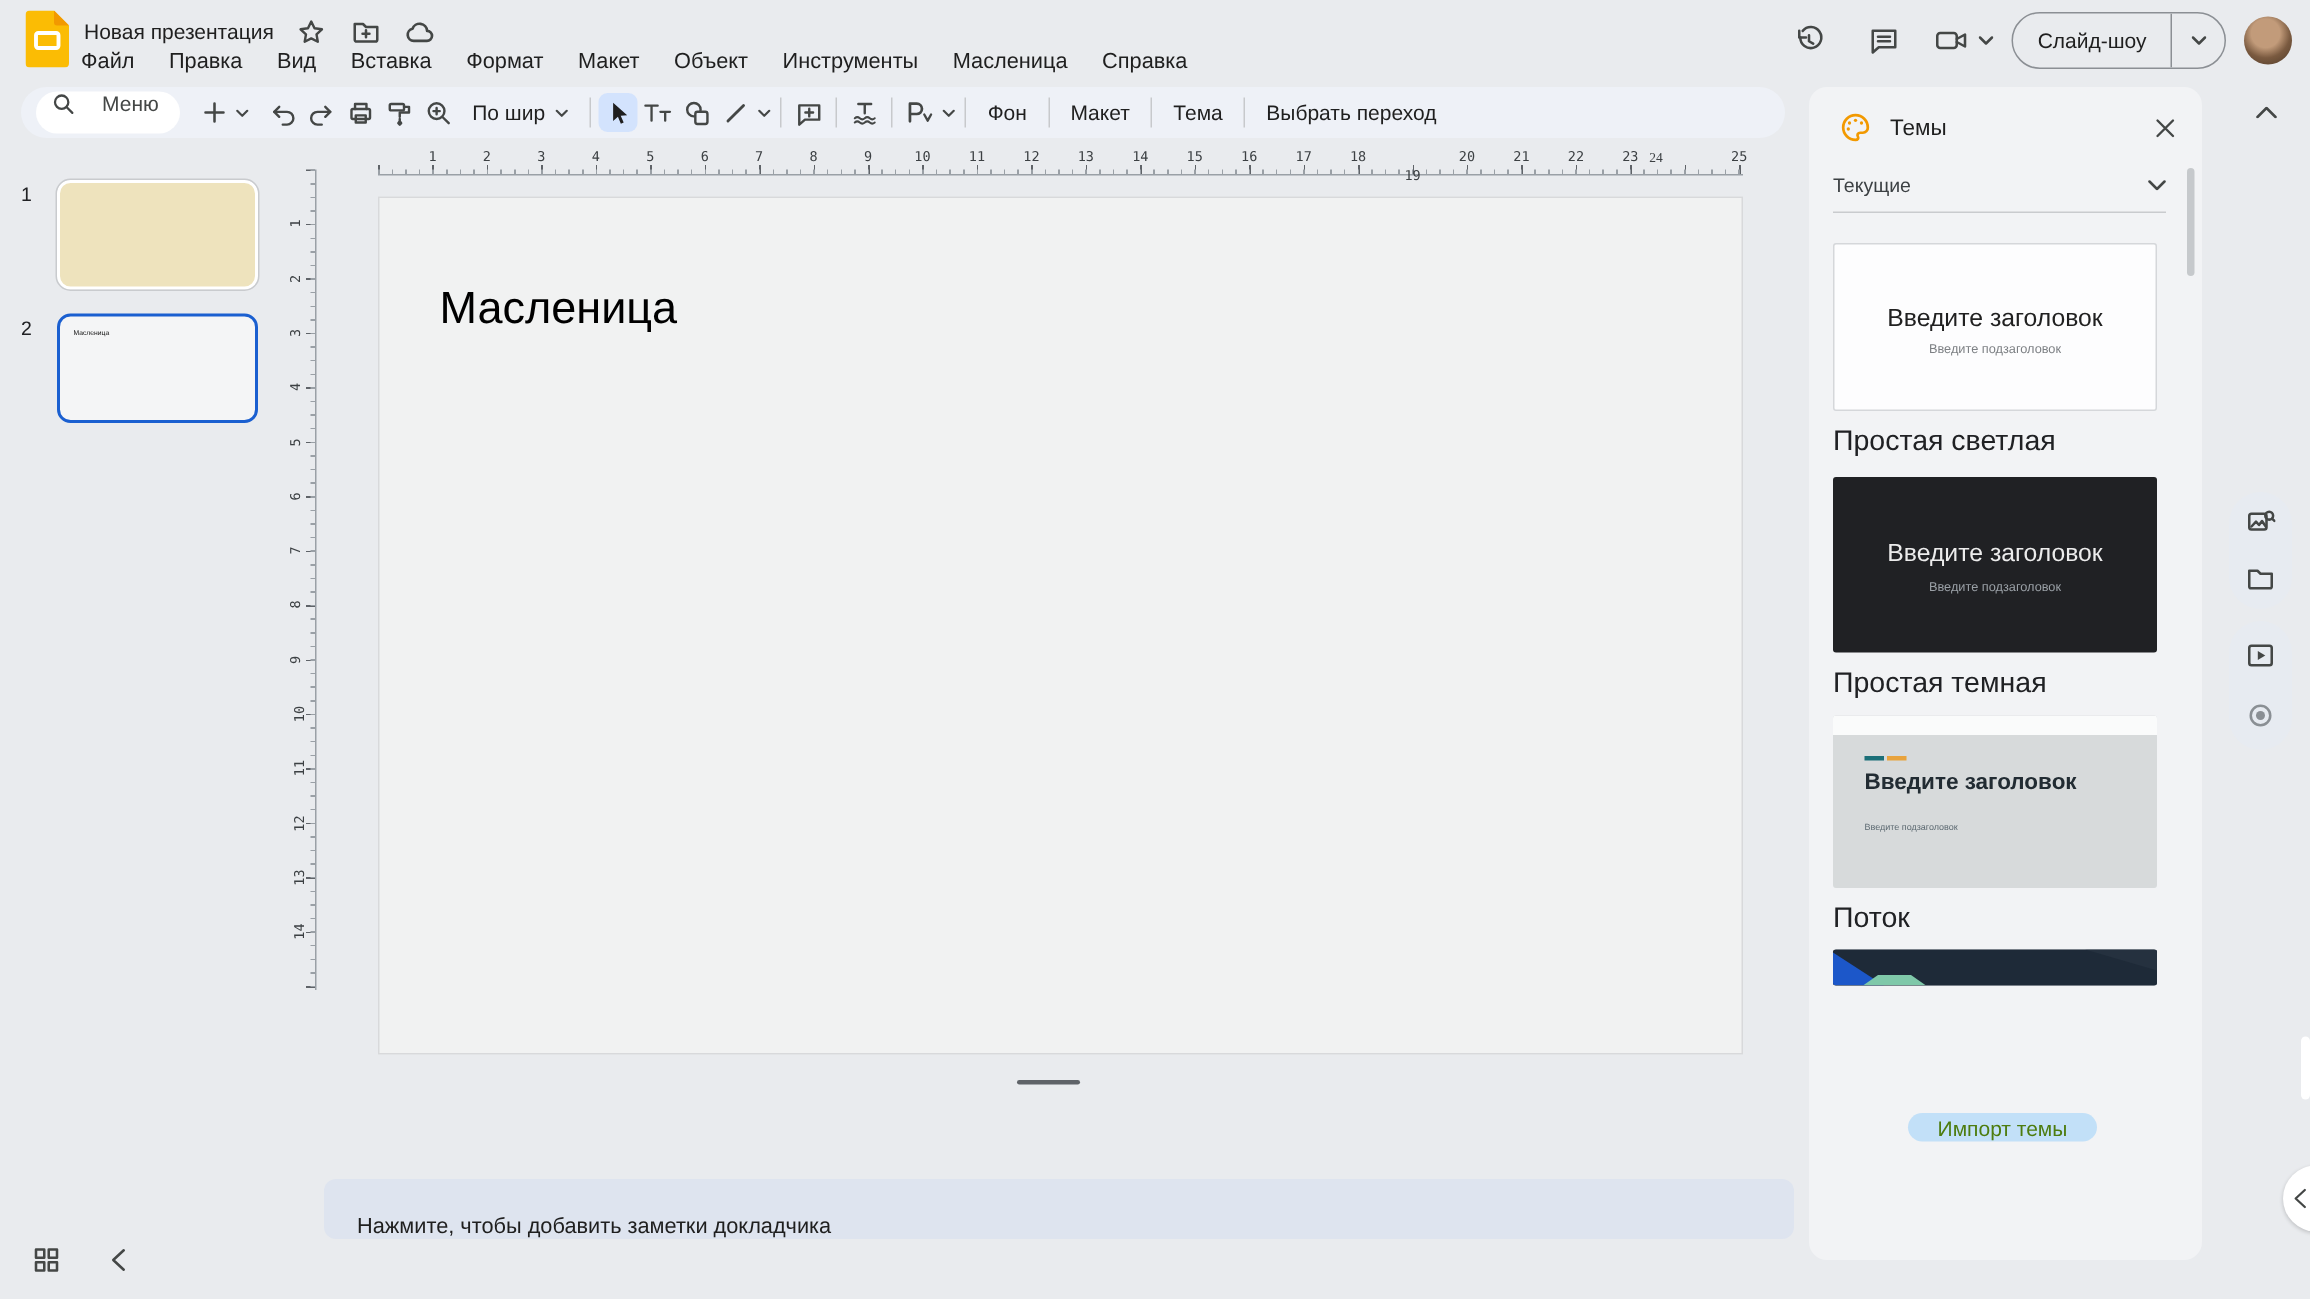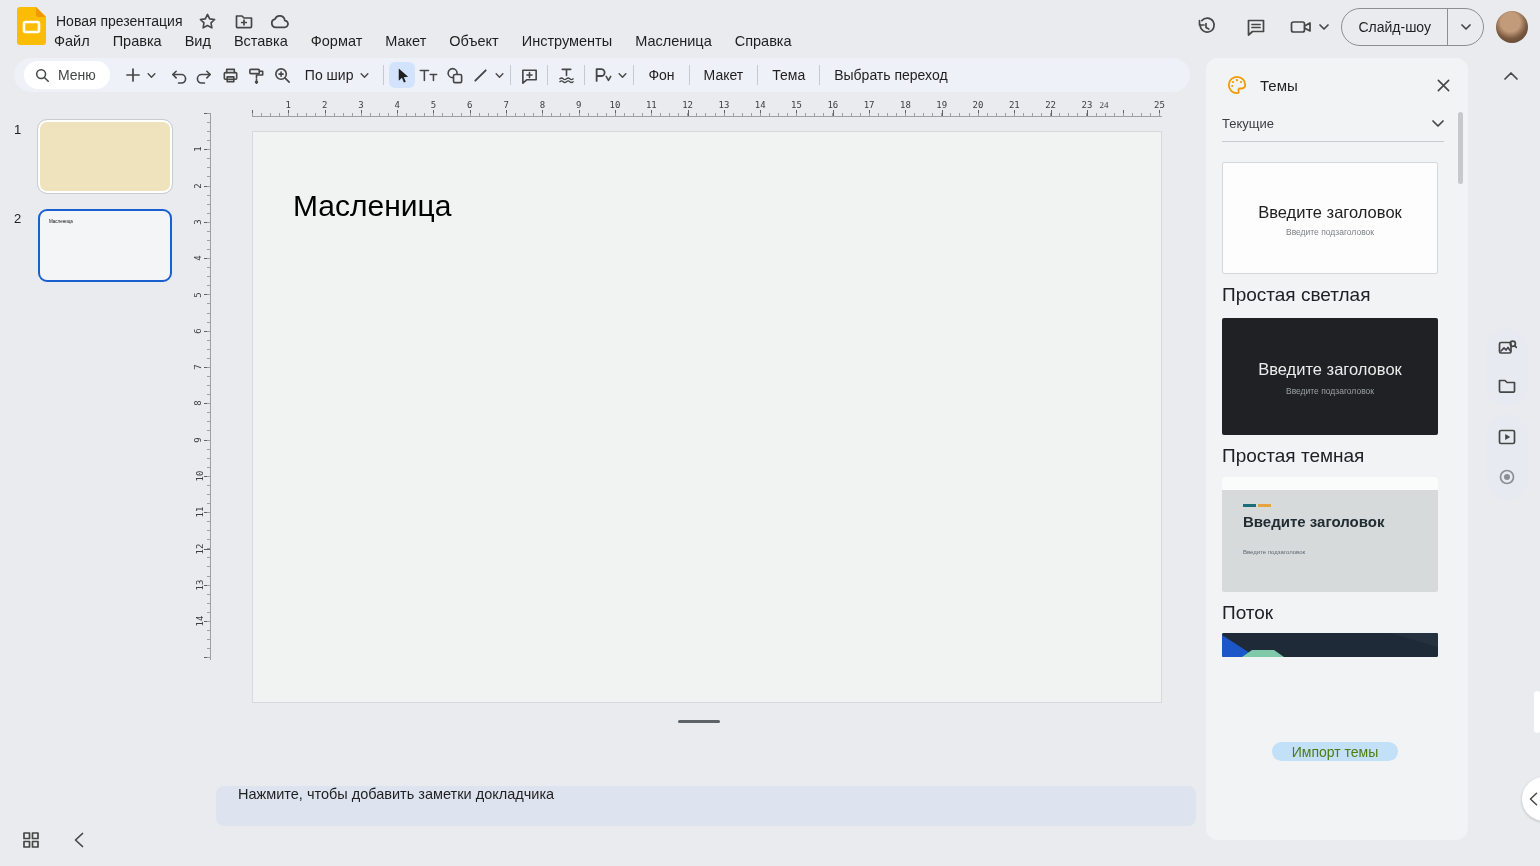--- a/index.html
+++ b/index.html
@@ -27,21 +27,21 @@
   .icon-btn{width:38px;height:38px;border-radius:50%;display:flex;align-items:center;justify-content:center;cursor:pointer}
   #slideshow-btn{display:flex;align-items:center;height:38px;border:1px solid #8b8f94;border-radius:19px;overflow:hidden}
   #slideshow-btn .main{padding:0 16px;font-size:14px;font-weight:500;color:#1f1f1f;height:100%;display:flex;align-items:center;cursor:pointer}
   #slideshow-btn .caret-part{width:36px;height:100%;display:flex;align-items:center;justify-content:center;border-left:1px solid #8b8f94;cursor:pointer}
   #share-btn{display:flex;align-items:center;height:38px;background:var(--share-button-bg);border-radius:19px;padding:0 4px 0 16px;cursor:pointer}
   #share-btn .lbl{font-size:14px;font-weight:500;color:var(--share-button-text);margin:0 10px 0 8px}
   #share-btn .caret-part{width:30px;height:100%;display:flex;align-items:center;justify-content:center}
   #avatar{width:32px;height:32px;border-radius:50%;background:radial-gradient(circle at 45% 35%,#c29b7a 0 35%,#7a5a40 60%,#4c3826 100%);cursor:pointer}
   
   #toolbar{position:absolute;left:14px;top:58px;width:1176px;height:34px;background:var(--toolbar-bg);border-radius:17px;display:flex;align-items:center;padding:0 10px}
-  #menu-search{display:flex;align-items:center;gap:8px;background:#fff;border-radius:14px;height:28px;padding:0 14px 0 10px;margin-right:10px;cursor:pointer}
+  #menu-search{display:flex;align-items:flex-start;gap:18px;background:#fff;border-radius:14px;height:28px;padding:0 14px 0 10px;margin-right:10px;cursor:pointer}
   #menu-search .lbl{font-size:14px;color:#444746}
   .tool{width:26px;height:26px;border-radius:6px;display:flex;align-items:center;justify-content:center;cursor:pointer;flex:0 0 auto}
   .tool.sel{background:var(--selection-blue)}
   .caret{width:12px;height:26px;display:flex;align-items:center;justify-content:center;cursor:pointer;flex:0 0 auto}
   .txt-tool{font-size:14px;color:#1f1f1f;padding:0 9px;height:26px;display:flex;align-items:center;border-radius:6px;cursor:pointer;white-space:nowrap;flex:0 0 auto}
   #collapse-toolbar{position:absolute;right:22px;top:66px;cursor:pointer}
   
   #filmstrip{position:absolute;left:0;top:100px;width:186px;bottom:80px}
   .thumb-row{position:absolute;left:0;width:100%}
   .thumb-num{position:absolute;left:14px;top:2px;font-size:13px;color:#202124}
@@ -59,21 +59,21 @@
   #ruler-v{position:absolute;left:196px;top:113px;width:15px;height:547px;
     background:
       repeating-linear-gradient(to bottom,#9aa0a6 0 1px,transparent 1px 9.07px) right top/3px 100% no-repeat,
       repeating-linear-gradient(to bottom,#5f6368 0 1px,transparent 1px 36.3px) right top/6px 100% no-repeat;
     border-right:1px solid #9aa0a6}
   #ruler-v .num{position:absolute;left:-1px;font:9px "DejaVu Sans Mono",monospace;color:#3c4043;transform:rotate(-90deg)}
   #slide-canvas{position:absolute;left:252px;top:131px;width:910px;height:572px;background:#f1f2f2;border:1px solid #d8d9db}
   #slide-title{position:absolute;left:40px;top:57px;font-size:30px;color:#000;cursor:text}
   #notes-handle{position:absolute;left:678px;top:720px;width:42px;height:3px;background:#5f6368;border-radius:2px;cursor:ns-resize}
   
-  #notes-bar{position:absolute;left:216px;top:786px;width:980px;height:40px;background:var(--notes-bg);border-radius:8px;display:flex;align-items:flex-start;padding:0 22px;cursor:text}
+  #notes-bar{position:absolute;left:216px;top:786px;width:980px;height:40px;background:var(--notes-bg);border-radius:8px;display:flex;align-items:flex-end;padding:0 22px;cursor:text}
   #notes-bar .ph{font-size:14.5px;color:#1f1f1f}
   #bottom-left{position:absolute;left:20px;top:829px;display:flex;align-items:center;gap:26px}
   
   #themes-panel{position:absolute;left:1206px;top:58px;width:262px;height:782px;background:var(--panel-bg);border-radius:12px}
   #panel-header{position:absolute;left:20px;right:14px;top:14px;height:26px;display:flex;align-items:center}
   #panel-title{font-size:15px;font-weight:500;color:#1f1f1f;margin-left:12px;flex:1}
   #section-row{position:absolute;left:16px;right:24px;top:56px;height:28px;display:flex;align-items:center;cursor:pointer;border-bottom:1px solid #c9cbce;padding-bottom:8px}
   #section-row .lbl{font-size:13px;font-weight:500;color:#3c4043;flex:1}
   .theme-card{position:absolute;left:16px;width:216px;cursor:pointer}
   .card-face{width:216px;border-radius:2px;position:relative;overflow:hidden}
@@ -335,21 +335,21 @@
       <span class="num" style="left: 326.7px;">9</span>
       <span class="num" style="left: 363px;">10</span>
       <span class="num" style="left: 399.3px;">11</span>
       <span class="num" style="left: 435.6px;">12</span>
       <span class="num" style="left: 471.9px;">13</span>
       <span class="num" style="left: 508.2px;">14</span>
       <span class="num" style="left: 544.5px;">15</span>
       <span class="num" style="left: 580.8px;">16</span>
       <span class="num" style="left: 617.1px;">17</span>
       <span class="num" style="left: 653.4px;">18</span>
-      <span class="num" style="left: 689.7px;">19</span>
+      <span class="num" style="left: 689.7px; margin-top: 13px;">19</span>
       <span class="num" style="left: 726px;">20</span>
       <span class="num" style="left: 762.3px;">21</span>
       <span class="num" style="left: 798.6px;">22</span>
       <span class="num" style="left: 834.9px;">23</span>
       <span class="num" style="left: 852px; font-family: Liberation Serif, serif;">24</span>
       <span class="num" style="left: 907.5px;">25</span>
     </div>
   <div id="ruler-v">
       <span class="num" style="top: 31.3px;">1</span>
       <span class="num" style="top: 67.6px;">2</span>

